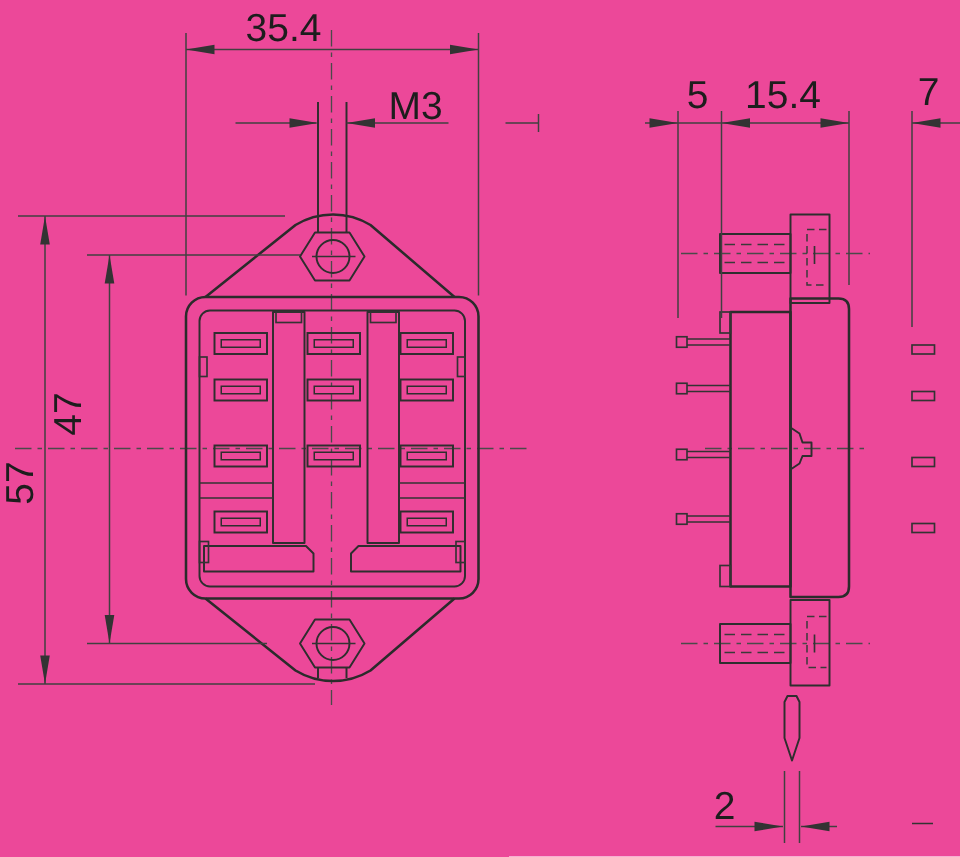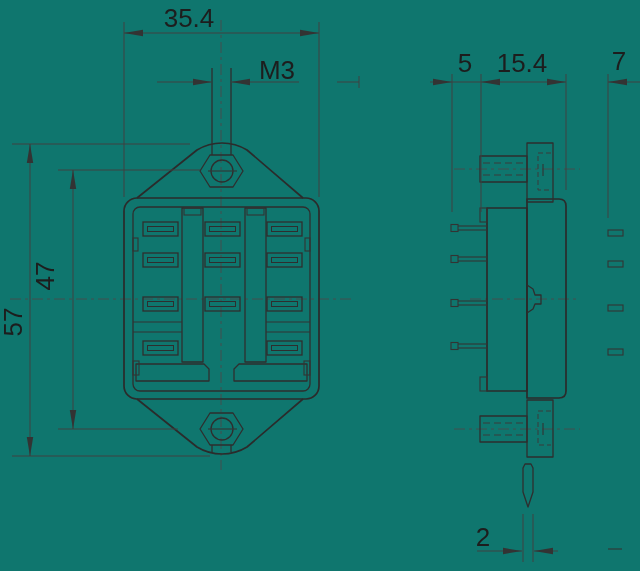--- a/index.html
+++ b/index.html
@@ -1,16 +1,16 @@
 <!DOCTYPE html>
 <html><head>
 <meta charset="utf-8">
 <style>
   html,body{margin:0;padding:0;background:#ffffff;}
-  .stage{width:640px;height:571px;background:#0f766e;position:relative;overflow:hidden;}
+  .stage{width:640px;height:571px;background:#ec4899;position:relative;overflow:hidden;}
   svg{display:block;}
   .ol  {fill:none;stroke:#2b2b2b;stroke-width:1.7;stroke-linejoin:round;}
   .ol2 {fill:none;stroke:#2e2e2e;stroke-width:1.3;stroke-linejoin:round;}
   .thin{fill:none;stroke:#333333;stroke-width:1.1;}
   .slot{fill:none;stroke:#2e2e2e;stroke-width:1.3;}
   .slotin{fill:none;stroke:#2e2e2e;stroke-width:1;}
   .dim {fill:none;stroke:#404040;stroke-width:1;}
   .cl  {fill:none;stroke:#4a4a4a;stroke-width:0.9;stroke-dasharray:11 4 3 4;}
   .thr {fill:none;stroke:#3a3a3a;stroke-width:1;stroke-dasharray:7 4;}
   .hid {fill:none;stroke:#3a3a3a;stroke-width:1;stroke-dasharray:5 3;}

